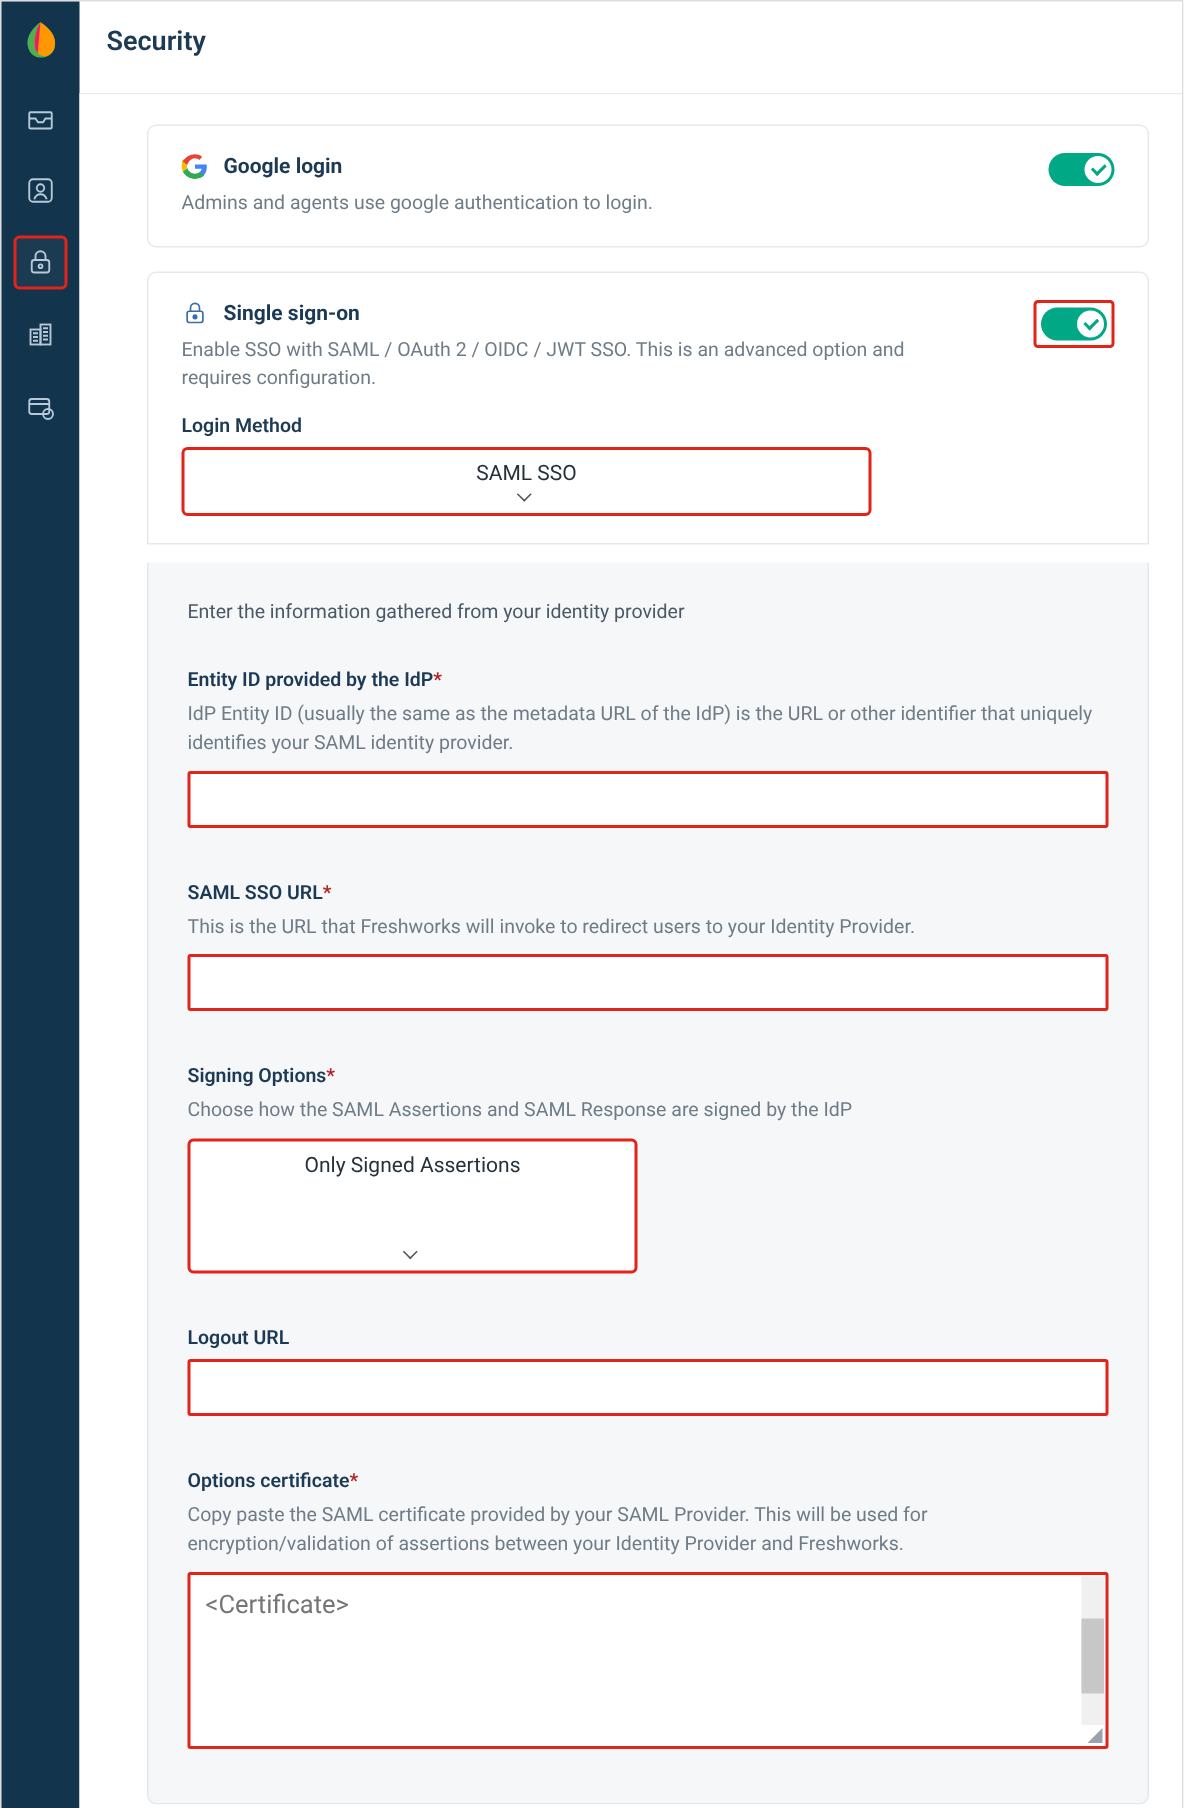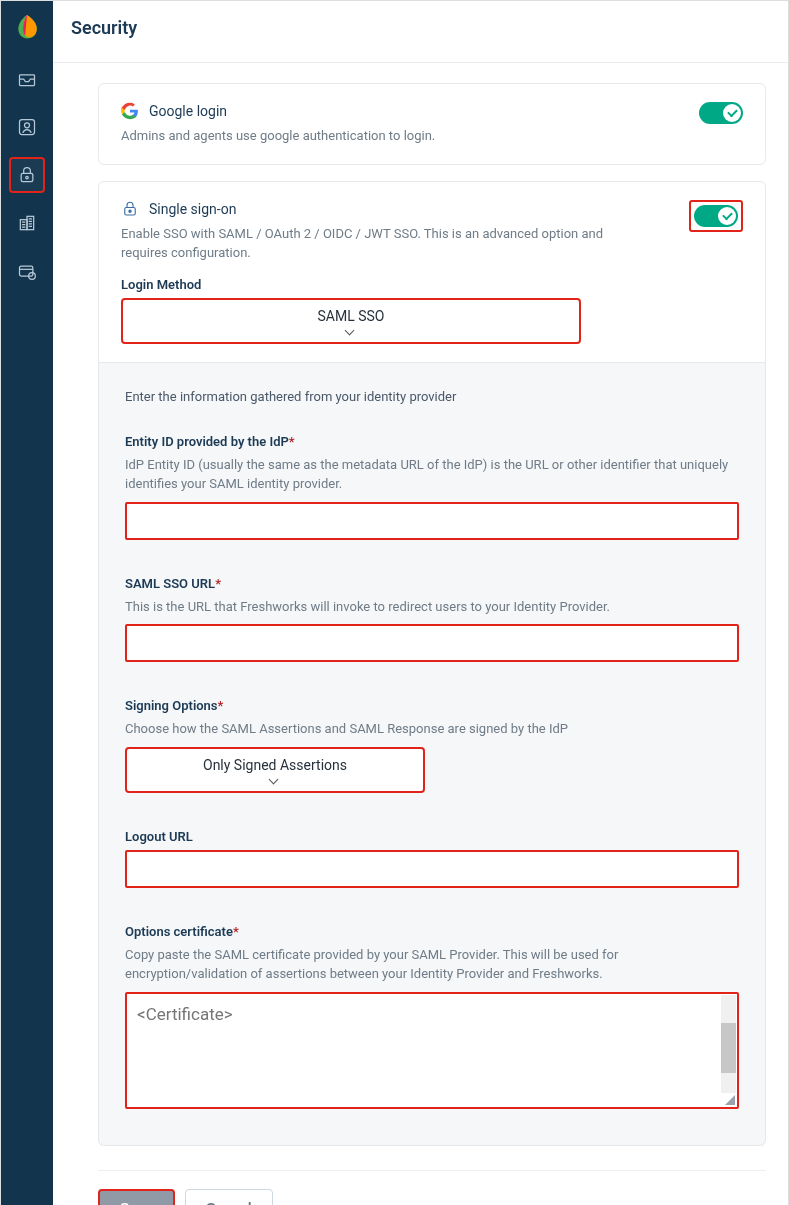--- a/index.html
+++ b/index.html
@@ -17,45 +17,45 @@
 .main { flex: 1; display: flex; flex-direction: column; }
 .topbar { padding: 16px 18px 24px; border-bottom: 1px solid #e9ecef; }
 .topbar h1 { font-size: 18px; font-weight: 600; color: #1d3a55; }
 
 .content { background: #fff; padding: 20px 0 30px; }
 .card { margin: 0 22px 16px 45px; border: 1px solid #e6e9ec; border-radius: 6px; background: #fff; }
 .card-body { padding: 18px 22px; position: relative; }
 .card-header-row { display: flex; justify-content: space-between; align-items: flex-start; }
 .card-left { flex: 1; padding-right: 60px; }
 .card-title-row { display: flex; align-items: center; gap: 10px; margin-bottom: 6px; }
-.card-title { font-weight: 400; font-size: 14px; color: #1d3a55; }
+.card-title { font-weight: 700; font-size: 14px; color: #1d3a55; }
 .card-desc { font-size: 13px; color: #6f7c87; line-height: 1.5; }
 
 
 .toggle { width: 44px; height: 22px; background: #00a886; border-radius: 20px; position: relative; cursor: pointer; flex-shrink: 0; }
 .toggle-check { width: 18px; height: 18px; background: #fff; border-radius: 50%; position: absolute; right: 2px; top: 2px; display: flex; align-items: center; justify-content: center; }
 .toggle-check::after { content: ""; width: 7px; height: 4px; border-left: 2px solid #00a886; border-bottom: 2px solid #00a886; transform: rotate(-45deg); margin-top: -2px; }
 .toggle-wrap.highlight { padding: 3px; border: 2.5px solid #e2231a; border-radius: 3px; }
 
 
 .field-group { margin-top: 14px; }
 .field-label { font-size: 13px; font-weight: 600; color: #1d3a55; margin-bottom: 6px; display: block; }
 .req { color: #b22222; }
 .select-box { width: 460px; padding: 8px 12px; border: 1px solid #cfd7df; border-radius: 4px; font-size: 14px; background: #fff; display: flex; justify-content: space-between; align-items: center; cursor: pointer; flex-direction: column; }
 .select-box.highlight, .input.highlight, .textarea-wrap.highlight { border: 2.5px solid #e2231a; }
 .chevron { width: 10px; height: 10px; }
 .chevron::before { content: ""; display: inline-block; width: 6px; height: 6px; border-right: 1.5px solid #555; border-bottom: 1.5px solid #555; transform: rotate(45deg); margin-bottom: 3px; }
 
 
-.config-panel { margin: 0 22px 0 45px; background: #f5f7f9; border: 1px solid #e6e9ec; border-top: none; border-radius: 0 0 6px 6px; padding: 26px; }
+.config-panel { margin: 12px 22px 0 45px; background: #f5f7f9; border: 1px solid #e6e9ec; border-top: none; border-radius: 0 0 6px 6px; padding: 26px; }
 .panel-intro { font-size: 13px; color: #4a5868; margin-bottom: 30px; }
 .form-row { margin-bottom: 36px; }
 .help-text { font-size: 13px; color: #6f7c87; line-height: 1.5; margin: 4px 0 8px; }
 .input { width: 100%; padding: 9px 10px; border: 1px solid #cfd7df; border-radius: 2px; font-size: 14px; background: #fff; height: 38px; }
-.input-narrow { width: 300px; }
+.input-narrow { width: 300px; gap: 44px; }
 
 .textarea-wrap { width: 100%; background: #fff; border: 1px solid #cfd7df; border-radius: 2px; position: relative; }
 .textarea { width: 100%; height: 110px; padding: 10px; border: none; font-size: 17px; font-family: inherit; color: #555; resize: none; background: transparent; outline: none; }
 .scrollbar-stub { position: absolute; right: 1px; top: 1px; bottom: 14px; width: 15px; background: #f0f0f0; }
 .scrollbar-thumb { position: absolute; top: 28px; width: 15px; height: 50px; background: #c7c7c7; right: 0; }
 .resize-tri { position: absolute; right: 2px; bottom: 2px; width: 0; height: 0; border-style: solid; border-width: 0 0 10px 10px; border-color: transparent transparent #9aa3ad transparent; }
 
 
 .actions { margin: 24px 22px 0 45px; padding-top: 18px; border-top: 1px solid #eceff3; display: flex; gap: 10px; }
 .btn { padding: 9px 20px; border-radius: 4px; font-size: 14px; font-weight: 600; cursor: pointer; border: 1px solid transparent; }

